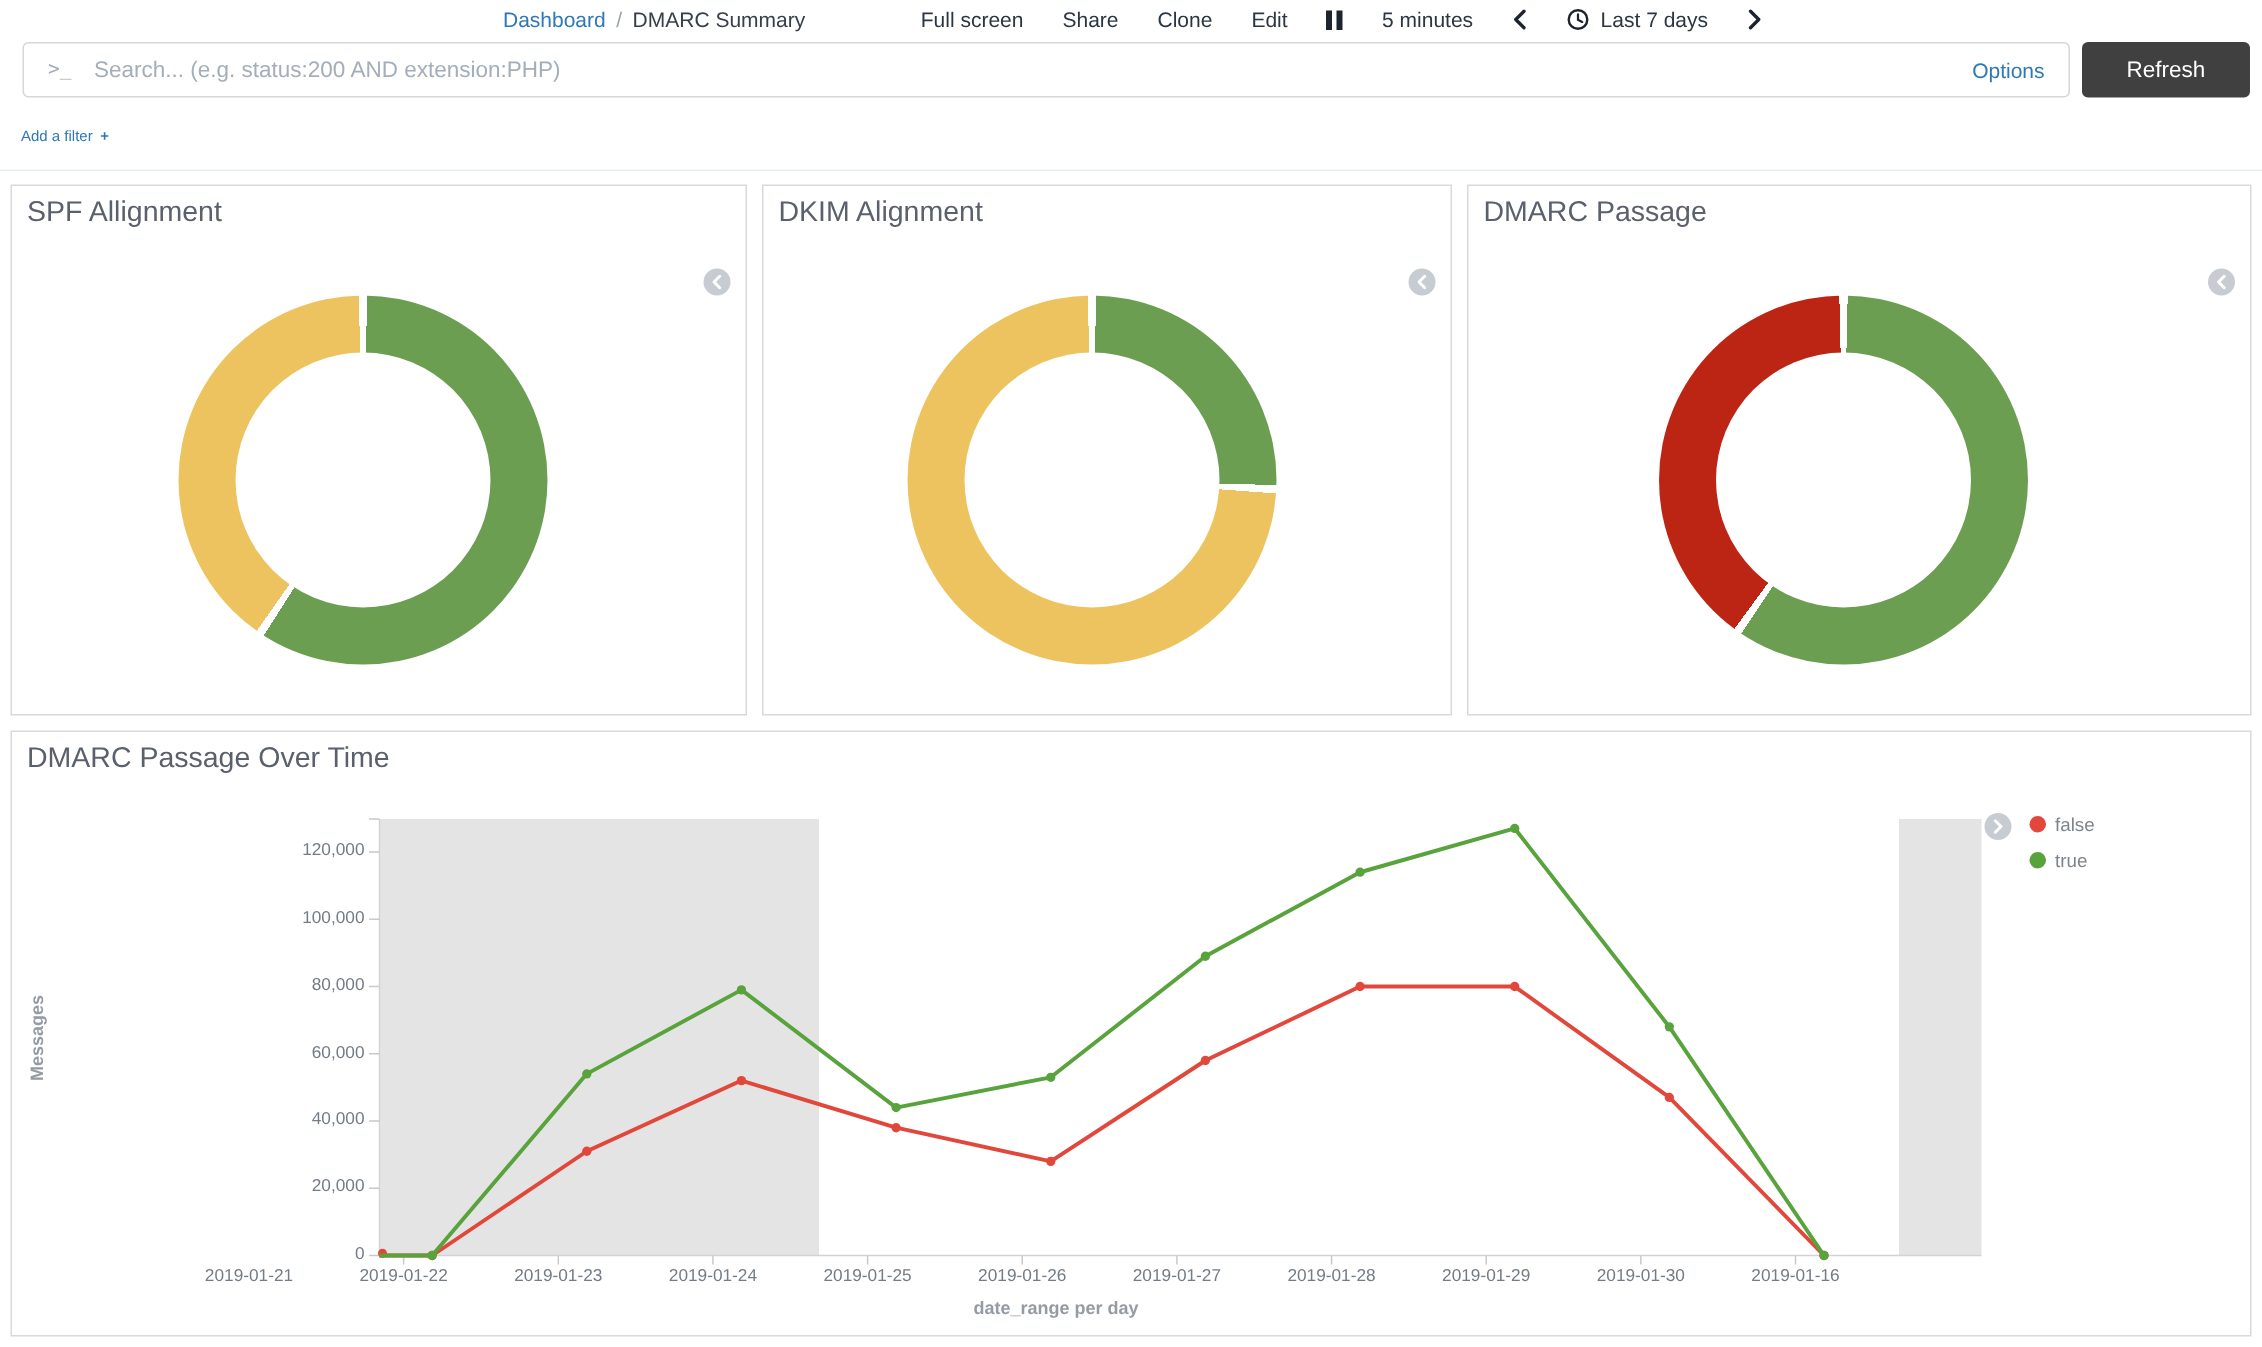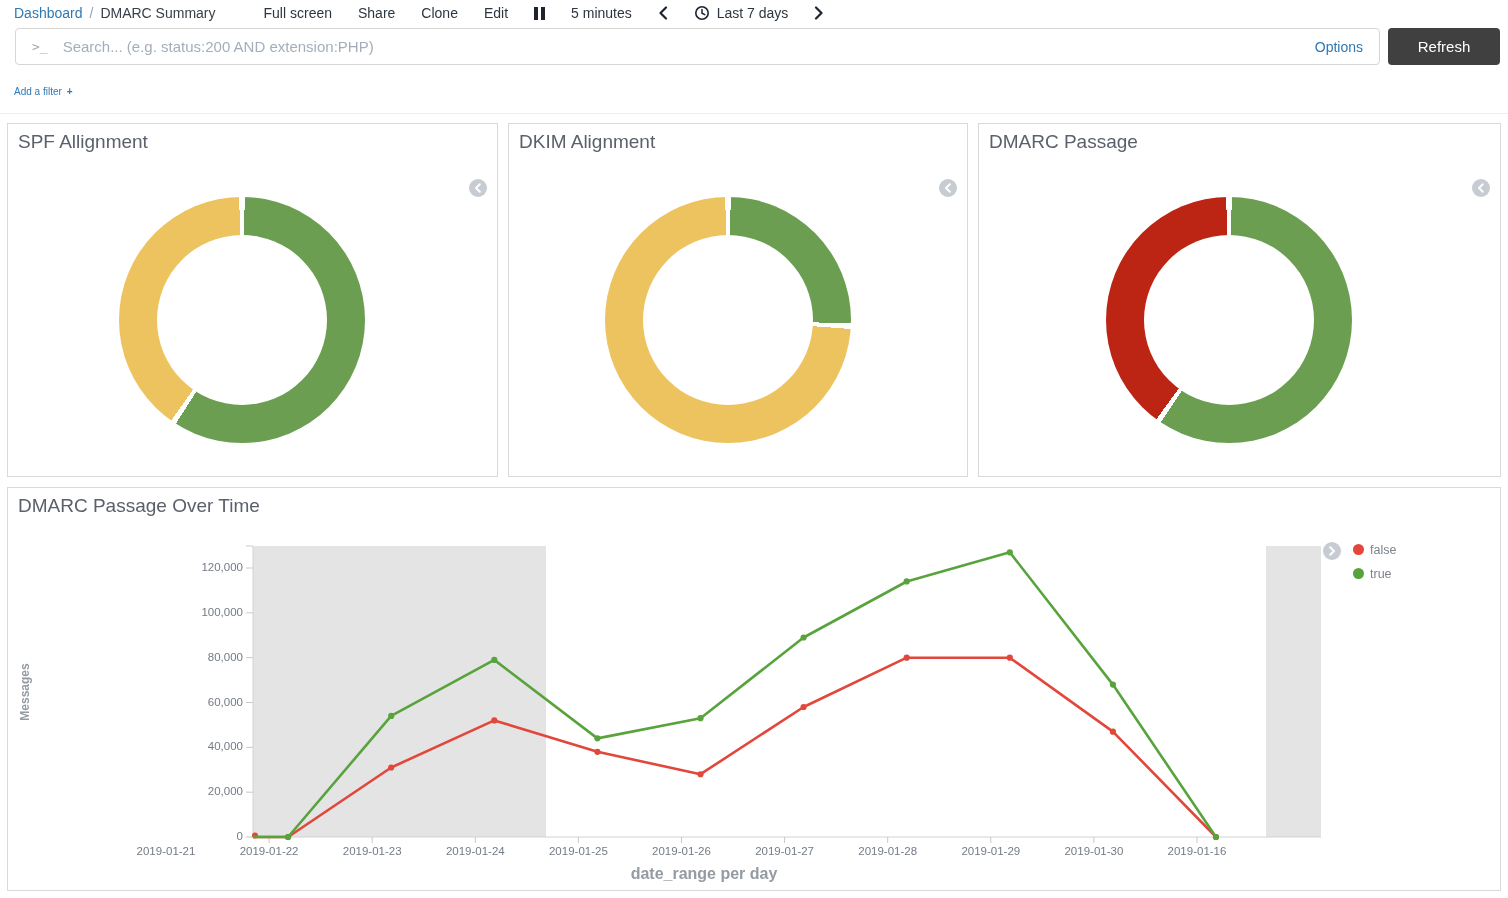--- a/index.html
+++ b/index.html
@@ -1,21 +1,21 @@
 <!DOCTYPE html>
 <html><head>
 <meta charset="utf-8">
 <style>
   html,body{margin:0;padding:0;background:#fff;}
   .stage{position:relative;width:1508px;height:898px;background:#fff;overflow:hidden;
          font-family:"Liberation Sans",sans-serif;-webkit-font-smoothing:antialiased;}
 
   
   .topbar{position:absolute;top:0;left:0;right:0;height:26px;display:flex;
-          justify-content:flex-start;align-items:center;padding:0 12px 0 14px;box-sizing:border-box;}
+          justify-content:center;align-items:center;padding:0 12px 0 14px;box-sizing:border-box;gap:29px;}
   .breadcrumb{font-size:14px;display:flex;align-items:center;gap:7px;}
   .breadcrumb a{color:#3078b5;text-decoration:none;cursor:pointer;}
   .breadcrumb .sep{color:#9aa3af;}
   .breadcrumb .cur{color:#37404a;}
   .topmenu{display:flex;align-items:center;gap:26px;font-size:14px;color:#2b3642;margin-left:48px;}
   .topmenu a{color:#2b3642;text-decoration:none;cursor:pointer;display:flex;align-items:center;gap:7px;}
   .pause{display:inline-flex;gap:3px;cursor:pointer;}
   .pause i{display:block;width:4px;height:13px;background:#1d2430;}
 
   
@@ -51,21 +51,21 @@
   .d2{left:127px;top:73px;}
   .panel-toggle{position:absolute;right:10px;top:55px;}
 
   .circle-toggle{width:18px;height:18px;border-radius:50%;background:#c6ccd2;display:flex;
                  align-items:center;justify-content:center;cursor:pointer;}
 
   
   .chart-area{position:absolute;left:245px;top:58px;width:1068px;height:291px;}
   .ylab{position:absolute;width:88px;text-align:right;font-size:11.5px;color:#737b85;left:-98px;}
   .xlab{position:absolute;width:104px;text-align:center;font-size:11.5px;color:#737b85;top:299px;}
-  .xtitle{position:absolute;top:319px;left:0;width:902px;text-align:center;font-size:16px;
+  .xtitle{position:absolute;top:319px;left:0;width:902px;text-align:center;font-size:12px;
           font-weight:700;color:#949ba3;}
   .ytitle{position:absolute;left:-258px;top:0;height:291px;width:60px;display:flex;
           align-items:center;justify-content:center;}
   .ytitle span{transform:rotate(-90deg);font-size:12px;font-weight:700;color:#949ba3;white-space:nowrap;}
   .legend{position:absolute;left:1070px;top:-4px;display:flex;gap:12px;align-items:flex-start;}
   .legend-items{display:flex;flex-direction:column;gap:9px;}
   .legend-item{display:flex;align-items:center;gap:6px;font-size:12.5px;color:#7d848c;
                height:15px;cursor:pointer;}
   .legend-dot{width:11px;height:11px;border-radius:50%;flex:none;}
 </style>

